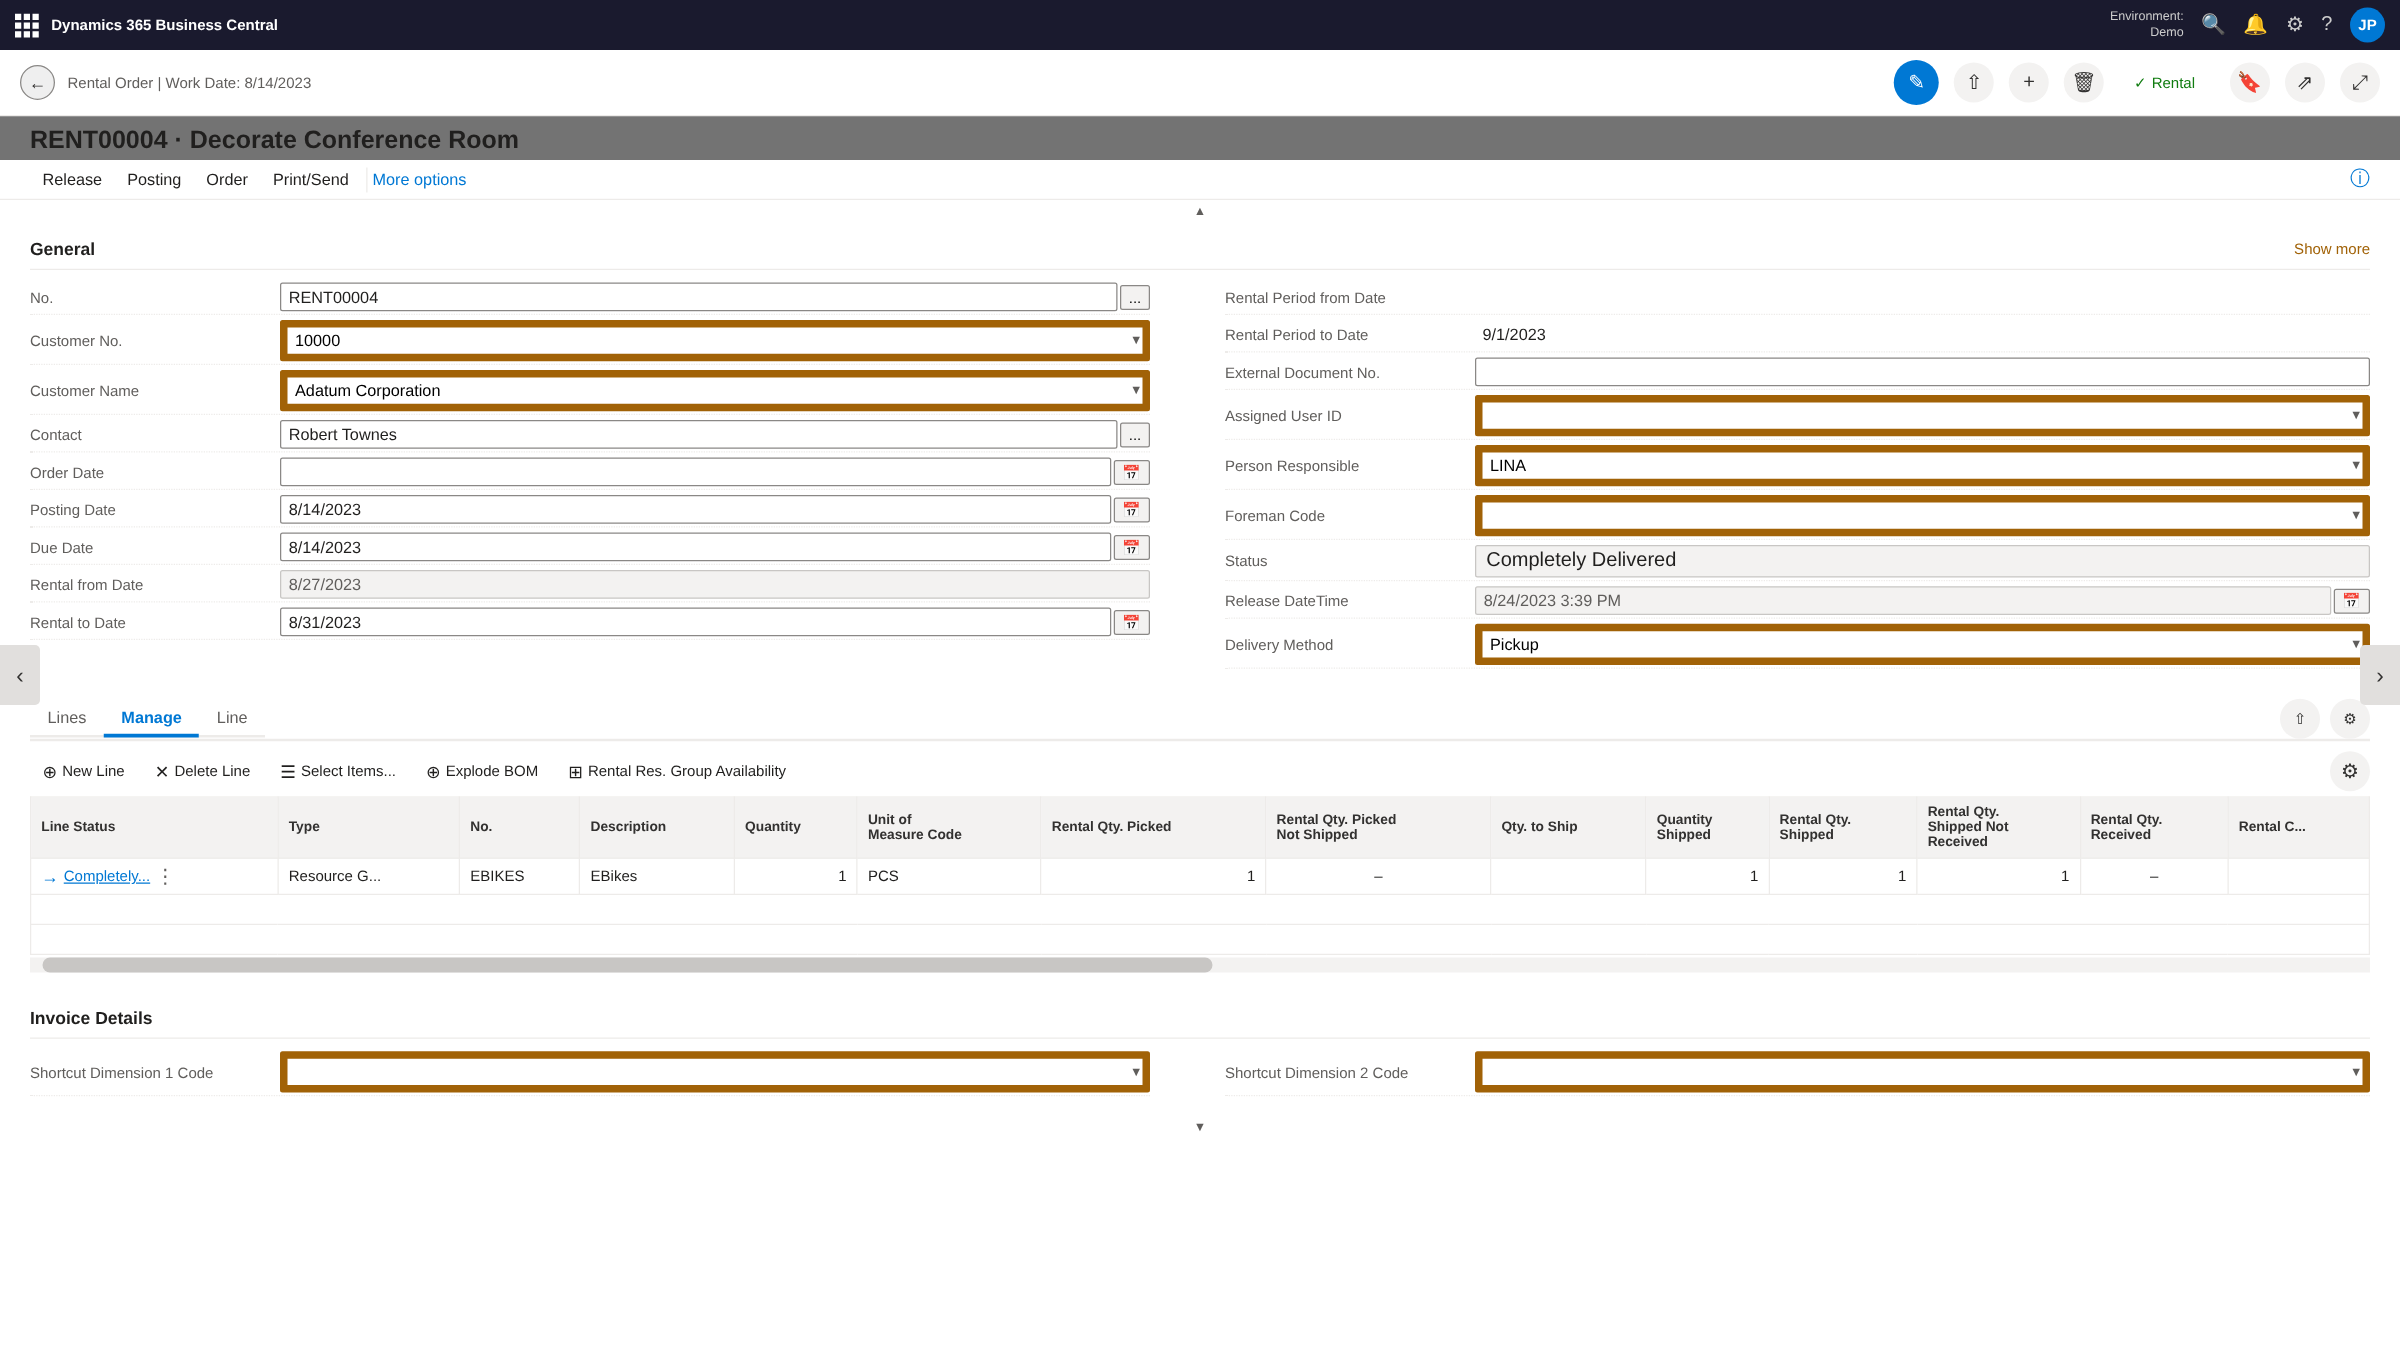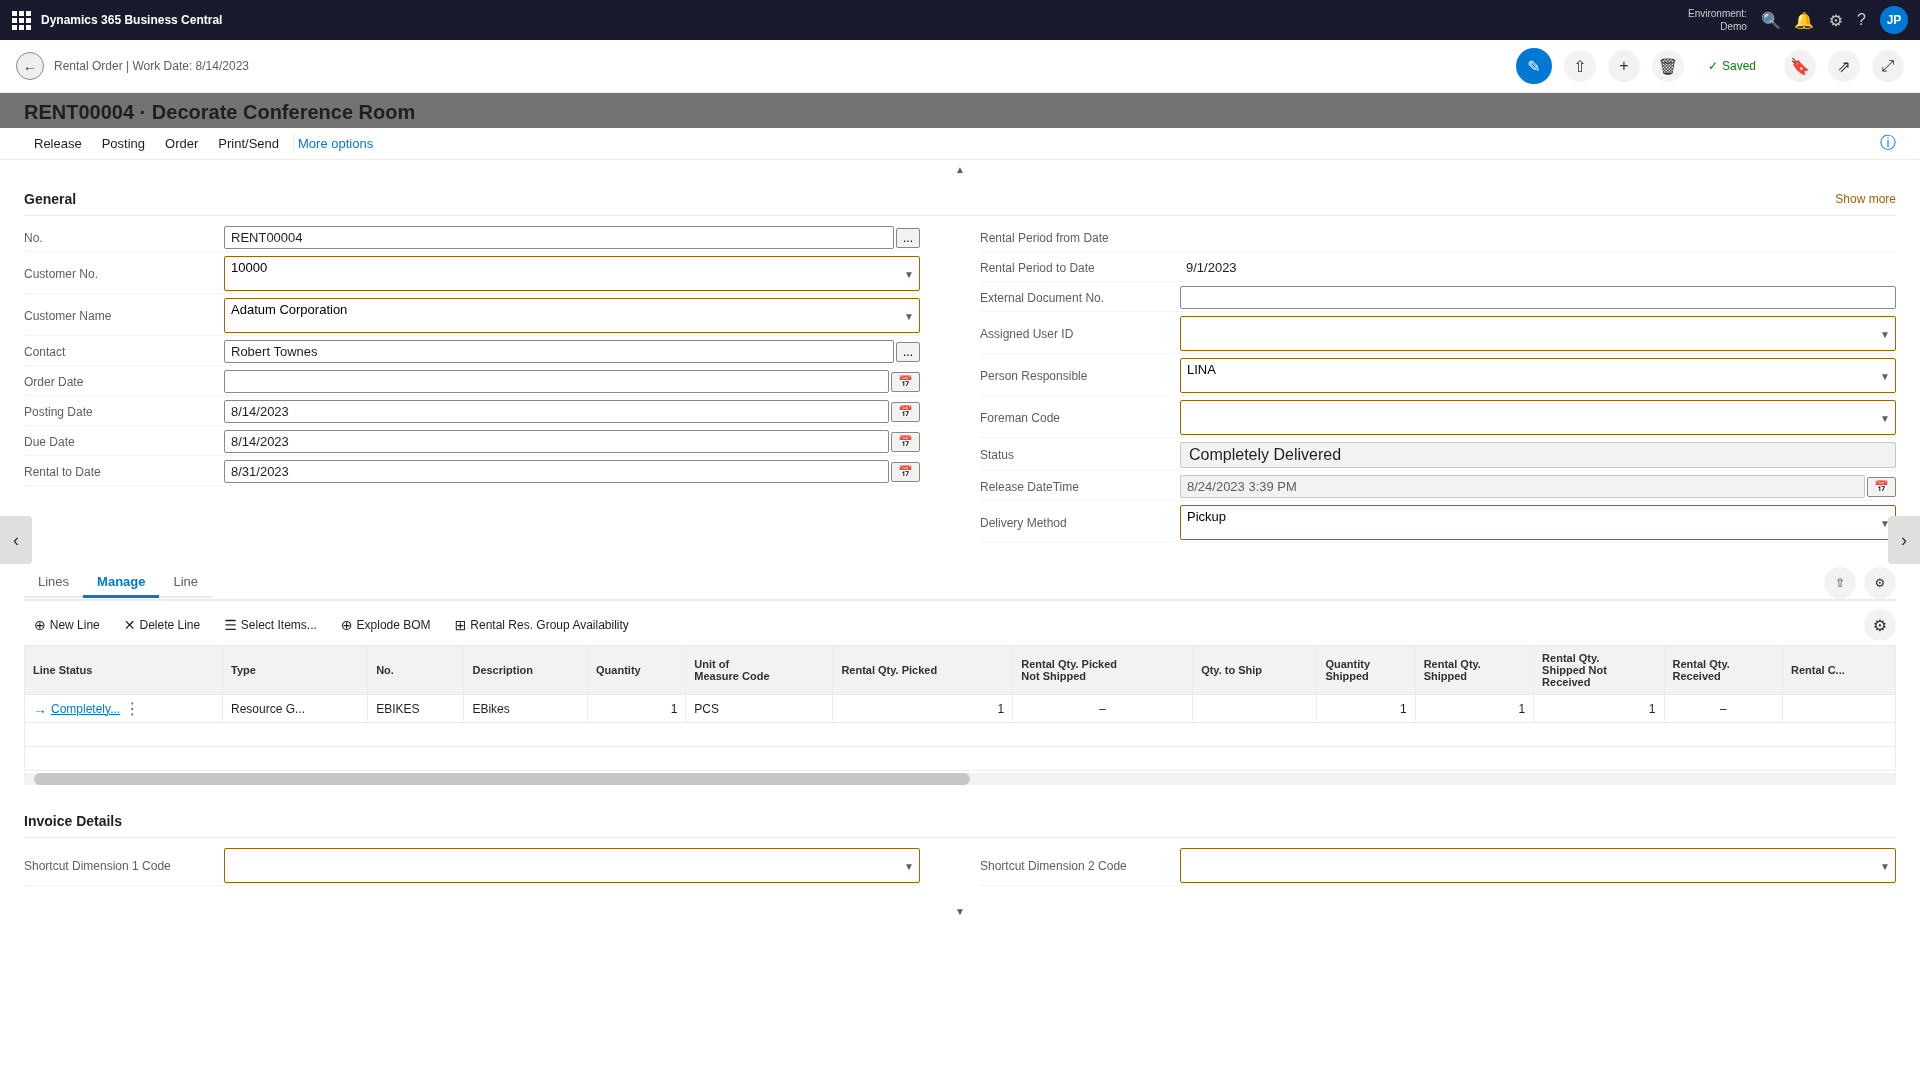--- a/index.html
+++ b/index.html
@@ -128,21 +128,21 @@
       border-radius: 2px;
     }
     .form-input-disabled {
       background: #f3f2f1;
       border-color: #c8c6c4;
       color: #605e5c;
     }
     .input-with-btn { display: flex; gap: 2px; align-items: center; }
     .input-suffix-btn { border: 1px solid #8a8886; background: #f3f2f1; padding: 2px 6px; font-size: 12px; cursor: pointer; border-radius: 2px; }
     .select-wrapper { position: relative; display: flex; align-items: center; }
-    .select-wrapper select { width: 100%; border: 1px solid #a16207; padding: 3px 24px 15px 6px; font-size: 13px; background: #fff; border-radius: 2px; appearance: none; }
+    .select-wrapper select { width: 100%; border: 6px solid #a16207; padding: 3px 24px 3px 6px; font-size: 13px; background: #fff; border-radius: 2px; appearance: none; }
     .select-arrow { position: absolute; right: 6px; top: 50%; transform: translateY(-50%); pointer-events: none; font-size: 10px; color: #605e5c; }
     .status-field {
       width: 100%;
       padding: 3px 8px;
       font-size: 16px;
       background: #f3f2f1;
       border: 1px solid #c8c6c4;
       border-radius: 2px;
       color: #201f1e;
     }
@@ -275,21 +275,21 @@
       <span class="breadcrumb-text">Rental Order | Work Date: 8/14/2023</span>
     </div>
     <div style="display:flex;align-items:center;gap:12px;">
       <button class="edit-btn">✎</button>
       <button class="action-icon-btn">⇧</button>
       <button class="action-icon-btn">+</button>
       <button class="action-icon-btn">🗑</button>
       <span style="flex:1"></span>
       <div class="saved-indicator">
         <span style="color:#107c10;">✓</span>
-        <span>Saved</span>
+        <span>Rental</span>
       </div>
       <button class="action-icon-btn">🔖</button>
       <button class="action-icon-btn">⇗</button>
       <button class="action-icon-btn">⤢</button>
     </div>
   </div>
 
   <div class="page-title-bar">
     <h1 class="page-title">RENT00004 · Decorate Conference Room</h1>
   </div>
@@ -372,20 +372,26 @@
         </div>
 
         <div class="form-row">
           <span class="form-label">Due Date</span>
           <div class="form-value input-with-btn">
             <input class="form-input" type="text" value="8/14/2023" style="flex: 1 1 0%;">
             <button class="input-suffix-btn">📅</button>
           </div>
         </div>
 
+        <div class="form-row">
+          <span class="form-label">Rental from Date</span>
+          <div class="form-value">
+            <input class="form-input form-input-disabled" type="text" value="8/27/2023" readonly="" style="width: 100%;">
+          </div>
+        </div>
 
         <div class="form-row">
           <span class="form-label">Rental to Date</span>
           <div class="form-value input-with-btn">
             <input class="form-input" type="text" value="8/31/2023" style="flex: 1 1 0%;">
             <button class="input-suffix-btn">📅</button>
           </div>
         </div>
       </div>
 

